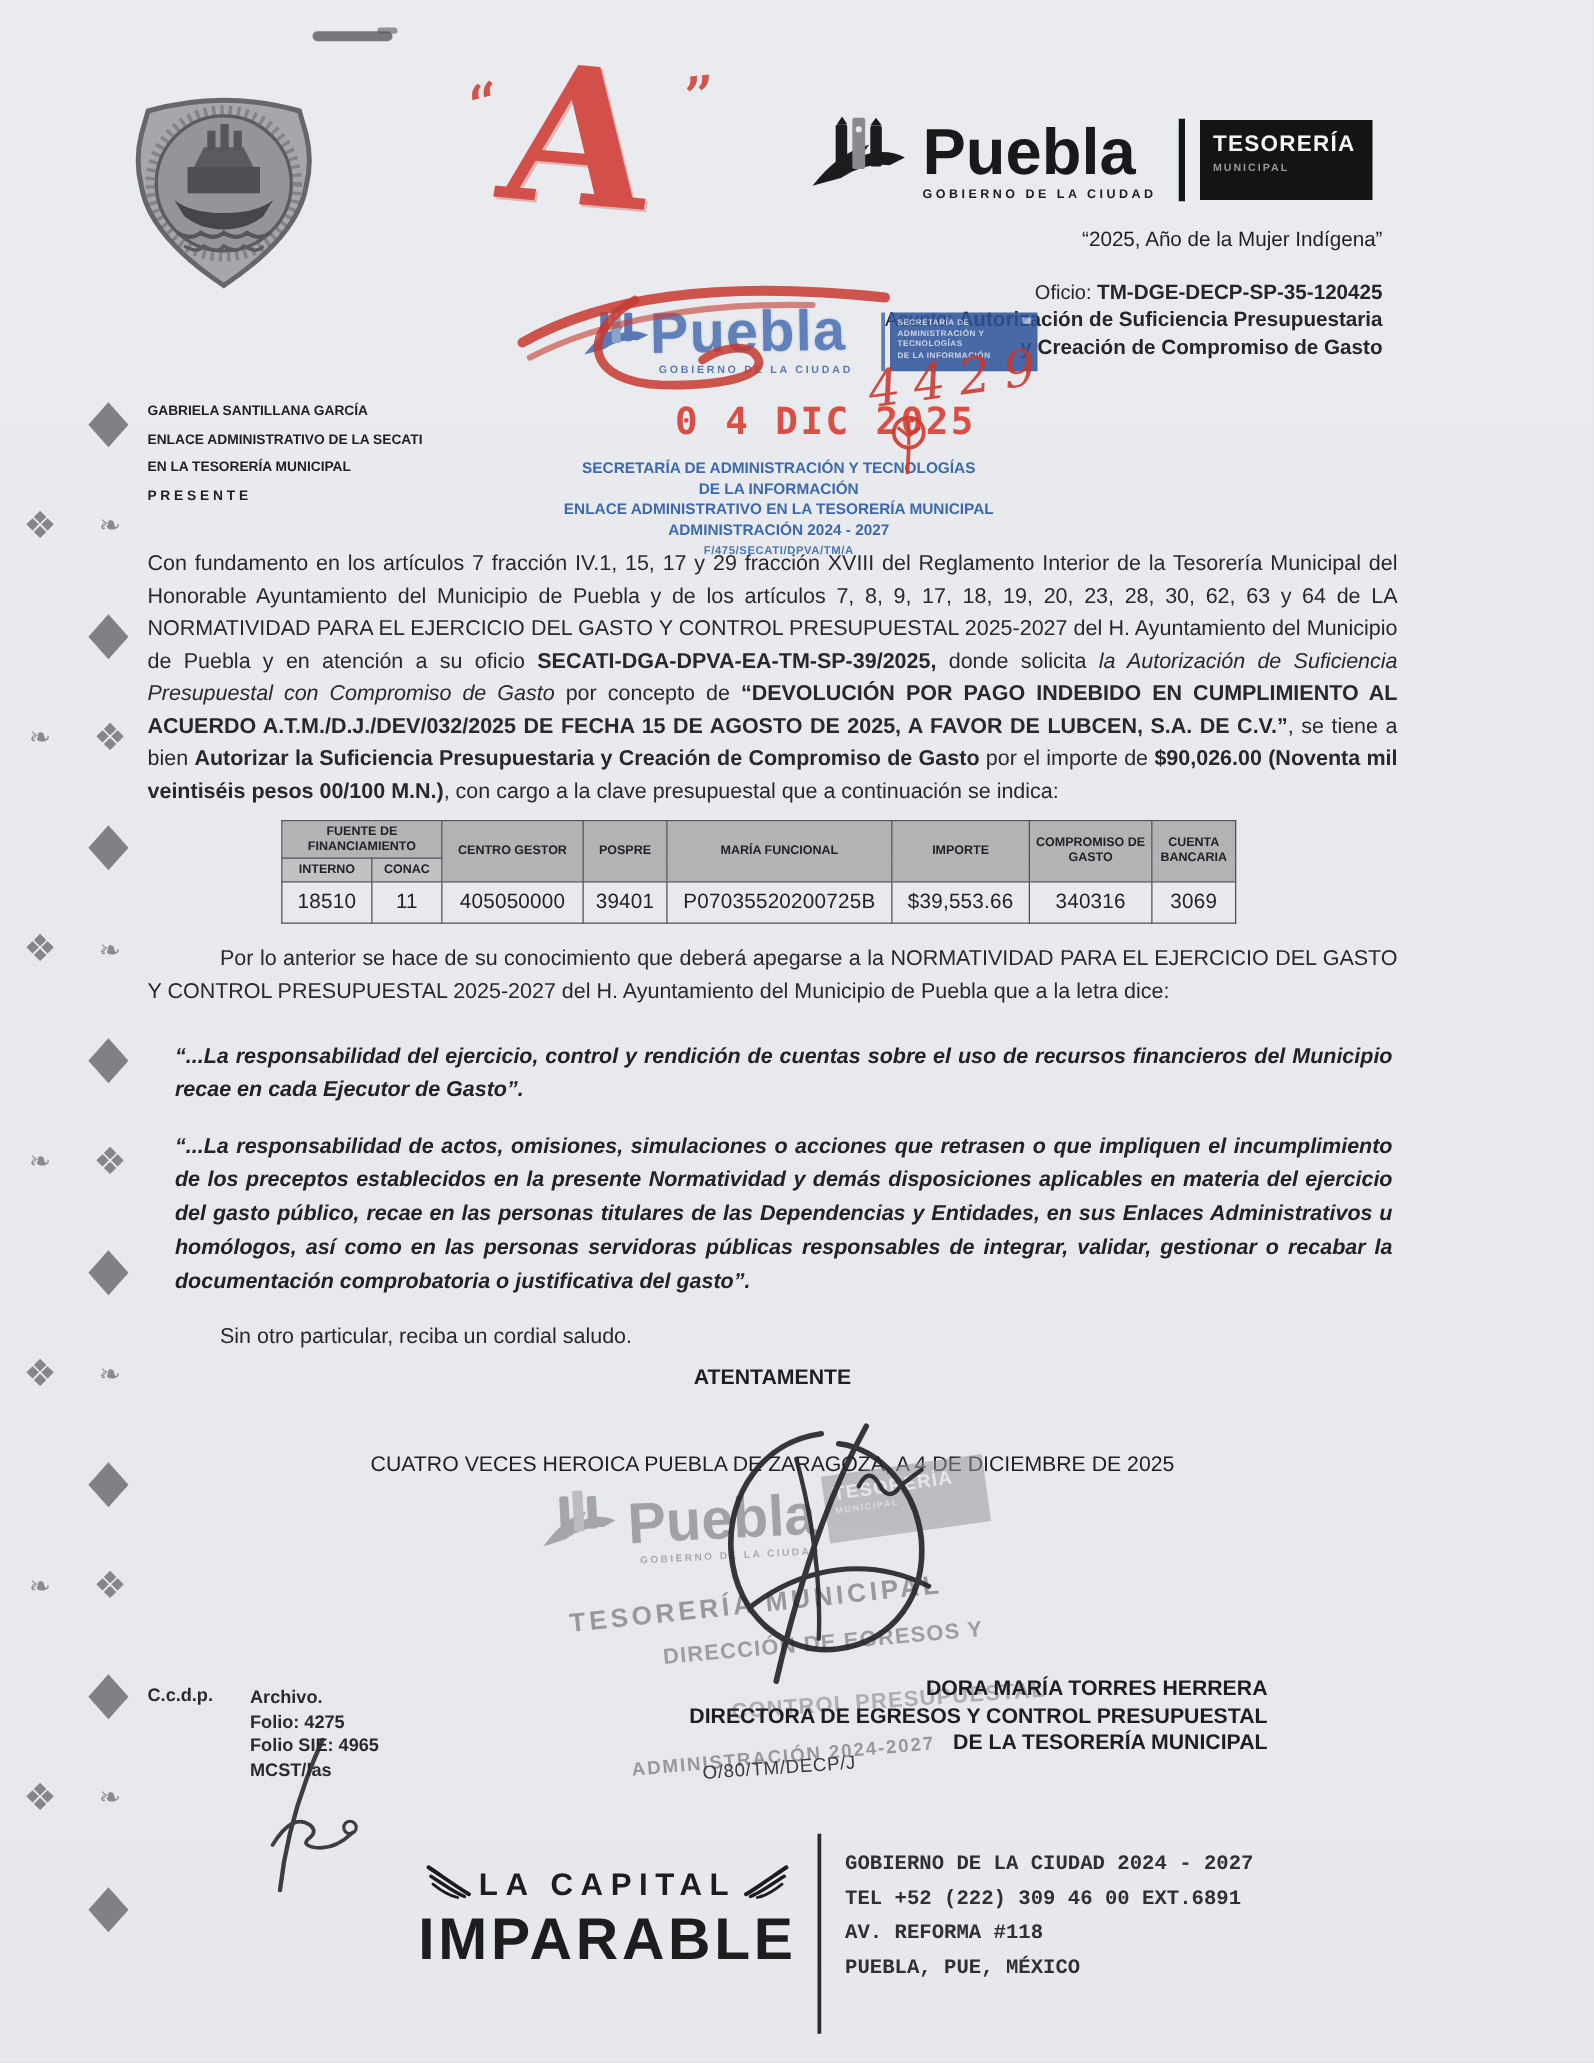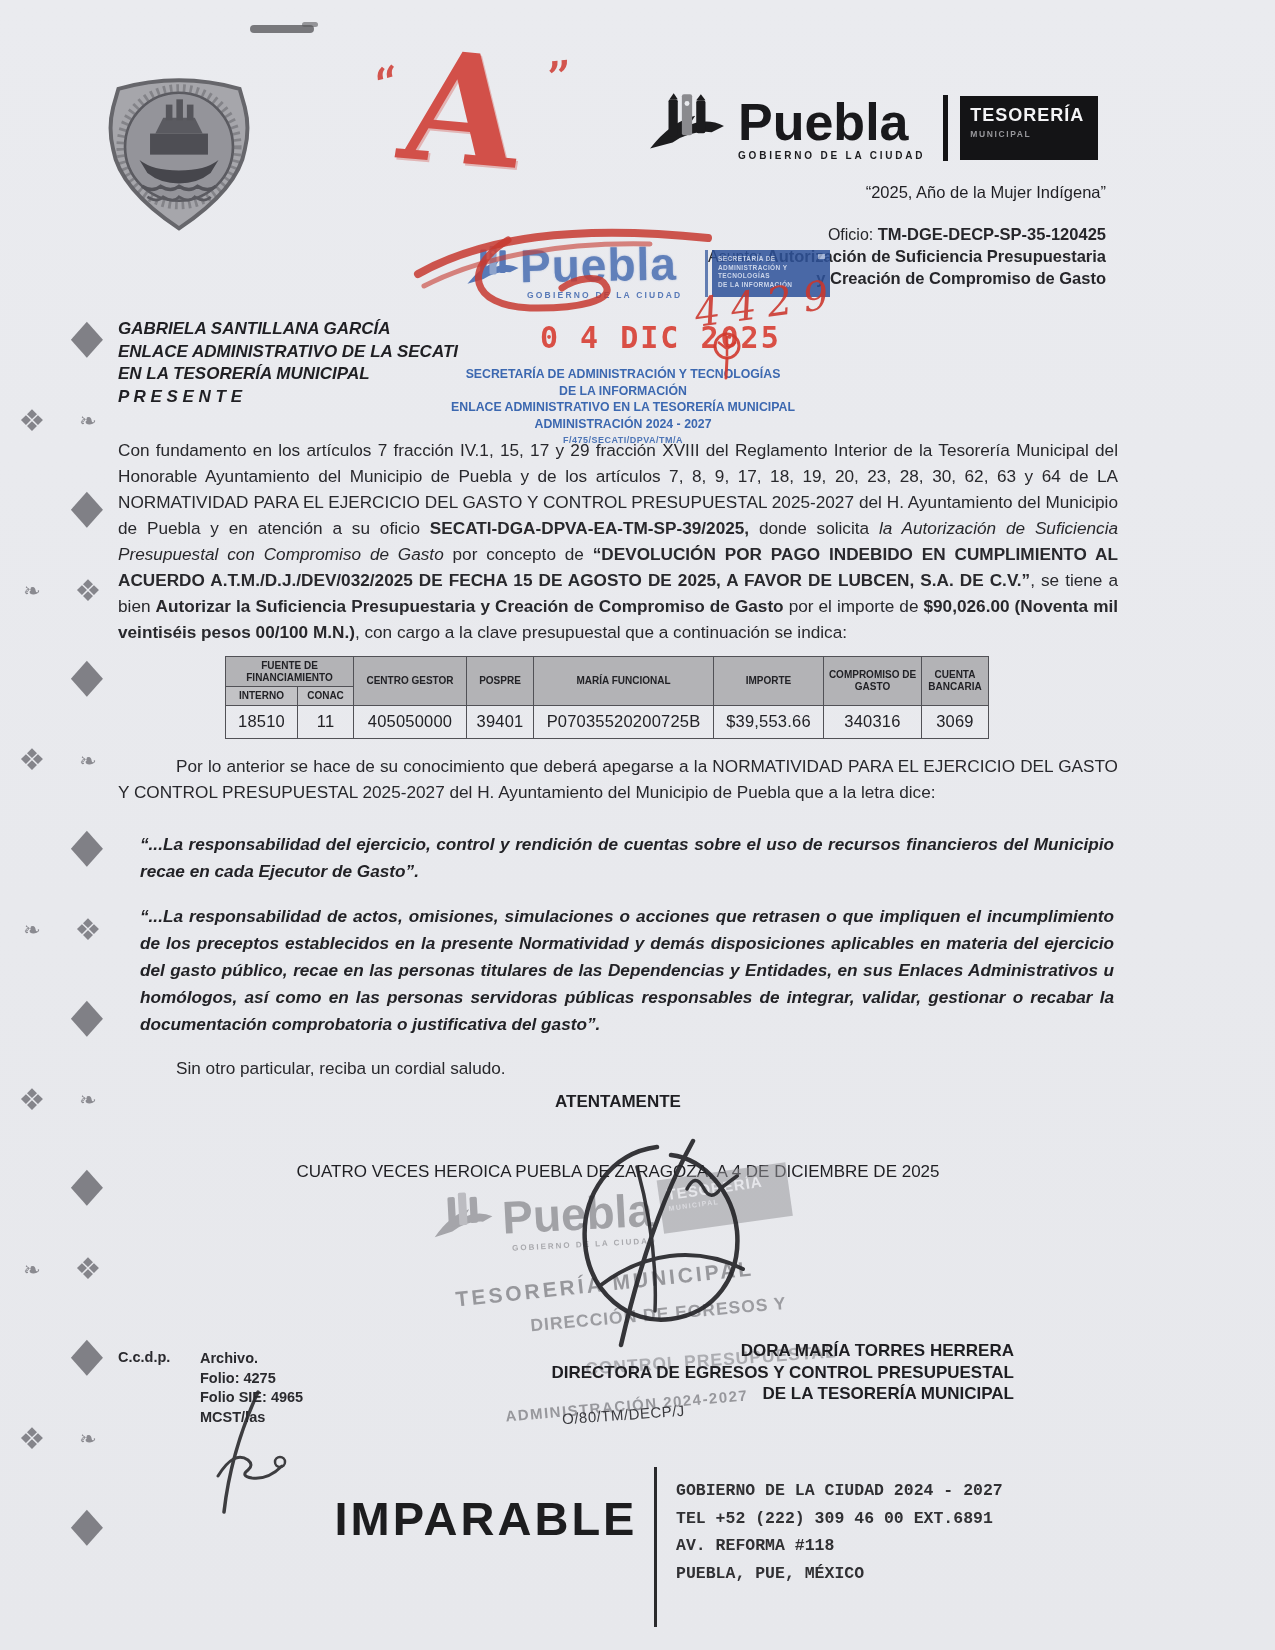--- a/index.html
+++ b/index.html
@@ -66,22 +66,22 @@
   .rs-folio { position:absolute; left:694px; top:280px; font-family:"DejaVu Serif", serif; font-style:italic;
               font-size:40px; color:#cc362c; letter-spacing:11px; transform:rotate(-8deg); opacity:.88; z-index:6; }
   .rs-date { position:absolute; left:540px; top:320px; font-family:"DejaVu Sans Mono", monospace;
              font-size:30px; font-weight:700; letter-spacing:2px; color:#d84237; opacity:.92; z-index:4; }
   .rs-mark { position:absolute; left:706px; top:330px; width:42px; height:56px; z-index:4; }
   .rs-caption { position:absolute; left:426px; top:366px; width:394px; text-align:center; z-index:2;
                 color:#3c68b0; font-weight:700; font-size:12.3px; line-height:16.5px; }
   .rs-caption .tiny { font-size:9px; letter-spacing:.5px; opacity:.9; }
 
   
-  .recipient { position:absolute; left:118px; top:318px; font-size:17px; font-weight:700;
-               line-height:22.5px; color:#1f1f23; z-index:3;font-style:italic; }
+  .recipient { position:absolute; left:118px; top:318px; font-size:11px; font-weight:700;
+               line-height:22.5px; color:#1f1f23; z-index:3; }
 
   
   .p1 { position:absolute; left:118px; top:437px; width:1000px; font-size:17.2px; line-height:26px;
         text-align:justify; color:#28282c; z-index:4; }
   .sb { font-weight:700; } .si { font-style:italic; }
   .p2 { position:absolute; left:118px; top:753px; width:1000px; font-size:17.2px; line-height:26px;
         text-align:justify; text-indent:58px; color:#28282c; }
   .quote { position:absolute; left:140px; width:974px; font-size:17.2px; line-height:27px;
            font-weight:700; font-style:italic; text-align:justify; color:#222226; }
   .quote1 { top:831px; } .quote2 { top:903px; }
@@ -410,20 +410,41 @@
       <g stroke="#2b2b2e" fill="none" stroke-linecap="round" opacity=".9">
         <path d="M66 4 C46 48 36 88 32 124" stroke-width="3.5"></path>
         <path d="M26 88 q16 -26 30 -16 q6 5 0 10 q-8 6 4 8 q16 2 30 -12" stroke-width="3"></path>
         <circle cx="88" cy="74" r="5" stroke-width="2.5"></circle>
       </g>
     </svg>
   </span>
 
   <div class="footer-divider"></div>
   <div class="footer-logo">
+    <div class="fl-line1">
+      <span>
+        <svg viewBox="0 0 40 30" width="36" height="27" style="transform:scaleX(-1)">
+          <g stroke="#1d1d1f" fill="none" stroke-linecap="round">
+            <path d="M2 26 C12 20 26 10 38 2" stroke-width="3.5"></path>
+            <path d="M6 28 C16 24 26 16 36 10" stroke-width="3"></path>
+            <path d="M12 29 C20 27 28 22 34 17" stroke-width="2.5"></path>
+          </g>
+        </svg>
+      </span>
+      <span class="fl-capital">LA CAPITAL</span>
+      <span>
+        <svg viewBox="0 0 40 30" width="36" height="27">
+          <g stroke="#1d1d1f" fill="none" stroke-linecap="round">
+            <path d="M2 26 C12 20 26 10 38 2" stroke-width="3.5"></path>
+            <path d="M6 28 C16 24 26 16 36 10" stroke-width="3"></path>
+            <path d="M12 29 C20 27 28 22 34 17" stroke-width="2.5"></path>
+          </g>
+        </svg>
+      </span>
+    </div>
     <div class="fl-imparable">IMPARABLE</div>
   </div>
   <div class="footer-address">
     <div>GOBIERNO DE LA CIUDAD 2024 - 2027</div>
     <div>TEL +52 (222) 309 46 00 EXT.6891</div>
     <div>AV. REFORMA #118</div>
     <div>PUEBLA, PUE, MÉXICO</div>
   </div>
 
 </div>

